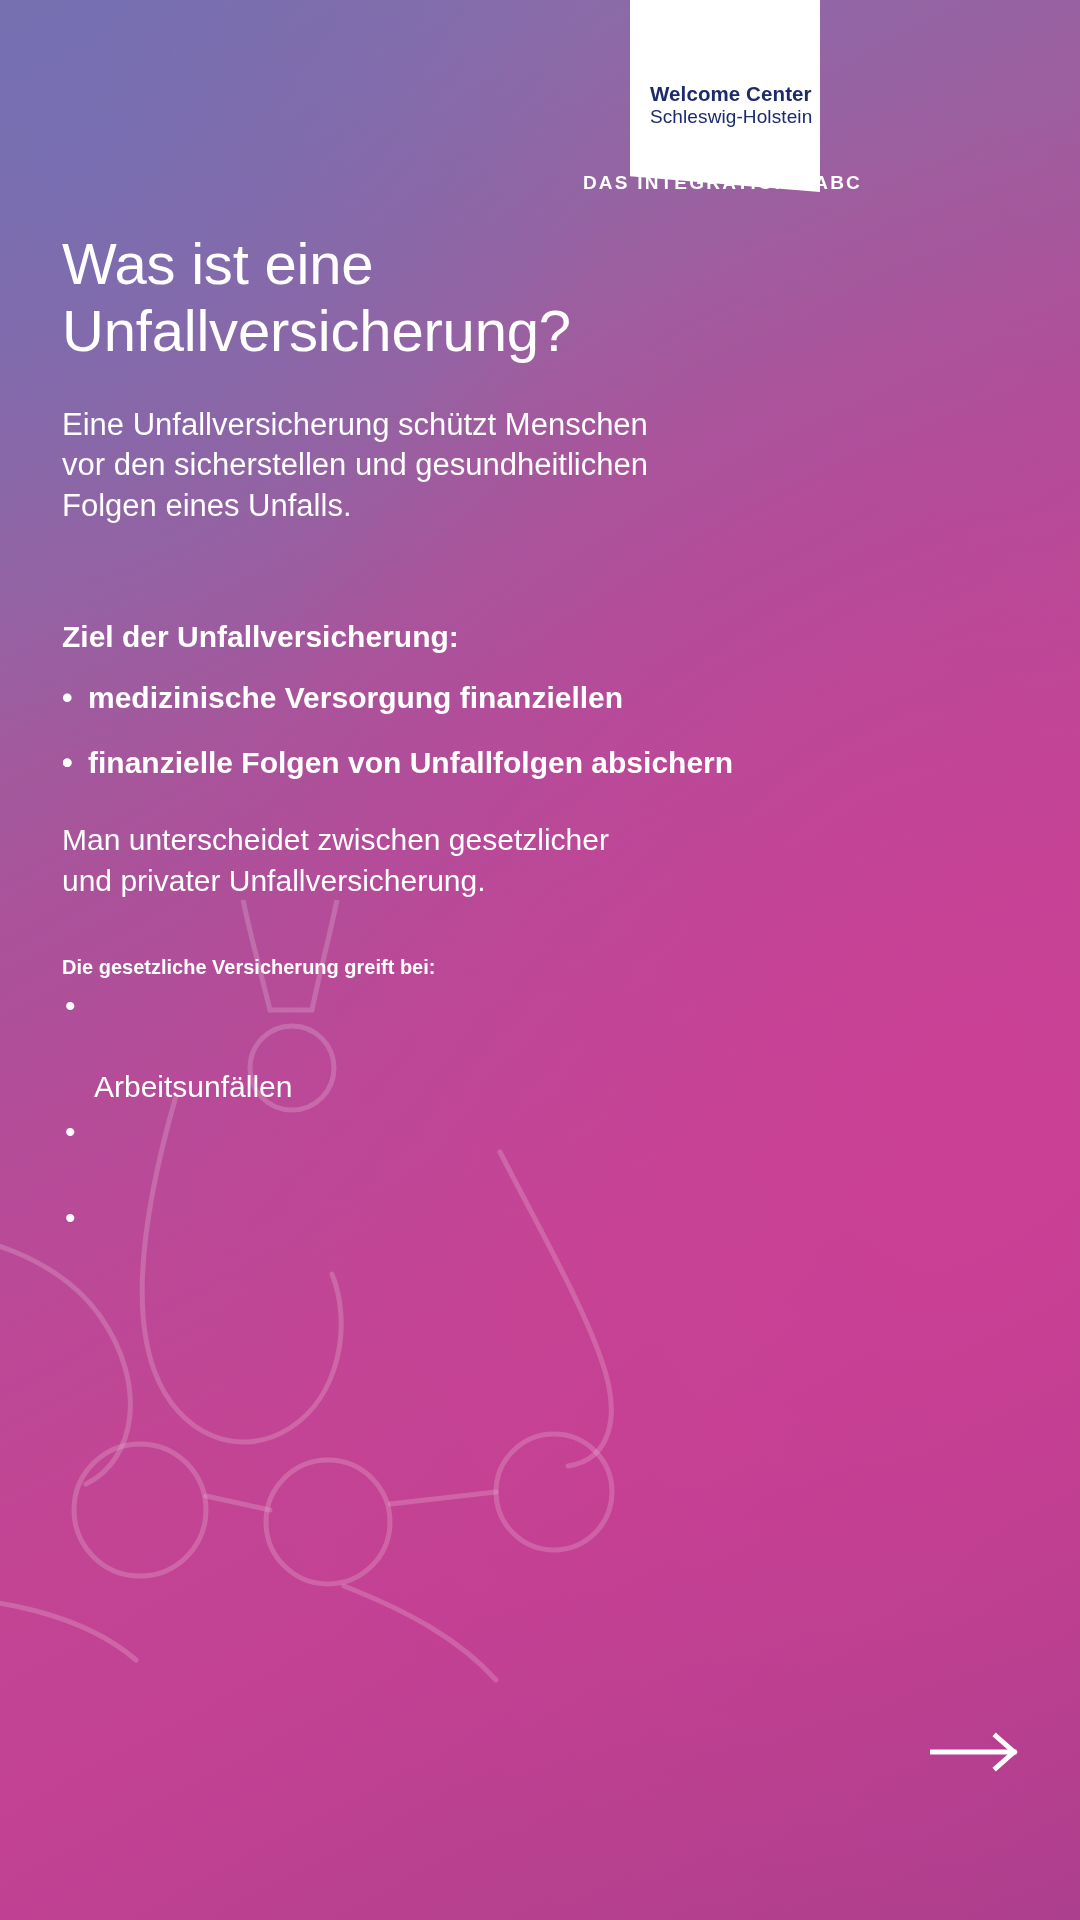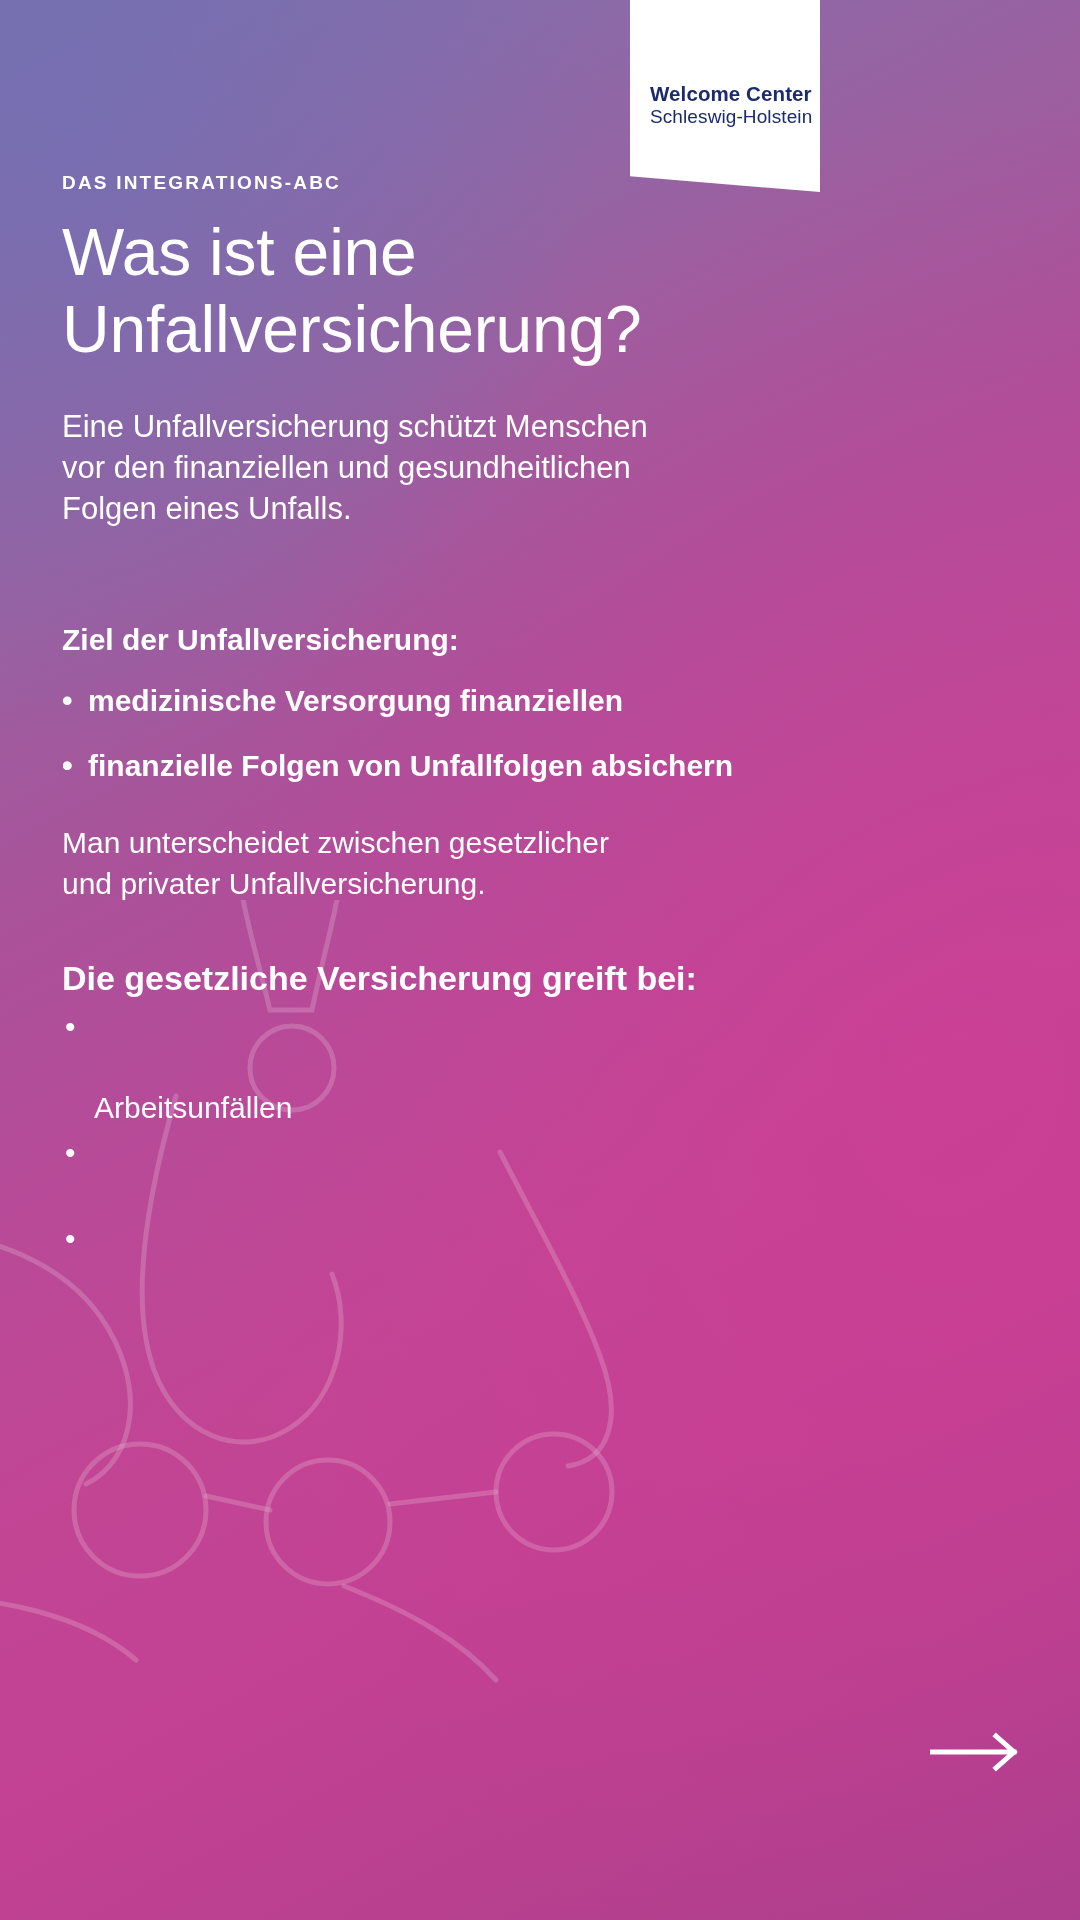--- a/index.html
+++ b/index.html
@@ -101,25 +101,26 @@
     color: #ffffff;
   }
 
   .eyebrow {
     margin-top: 172px;
     font-size: 19px;
     font-weight: 700;
     letter-spacing: 2.2px;
     text-transform: uppercase;
     color: #ffffff;
+    text-align: right;
   }
 
   .headline {
-    margin-top: 20px;
-    font-size: 66px;
+    margin-top: 36px;
+    font-size: 58px;
     font-weight: 300;
     line-height: 1.16;
     letter-spacing: -0.2px;
     color: #ffffff;
     white-space: pre-line;
   }
 
   .intro {
     margin-top: 40px;
     font-size: 31px;
@@ -159,21 +160,21 @@
     margin-top: 38px;
     font-size: 30px;
     font-weight: 300;
     line-height: 1.36;
     color: #ffffff;
     white-space: pre-line;
   }
 
   .legal-title {
     margin-top: 52px;
-    font-size: 34px;
+    font-size: 20px;
     font-weight: 700;
     line-height: 1.3;
     color: #ffffff;
   }
 
   .legal-list {
     margin-top: 6px;
     list-style: none;
   }
   .legal-list li {
@@ -238,21 +239,21 @@
     </div>
   </div>
 
   <div class="content">
     <div class="eyebrow">DAS INTEGRATIONS-ABC</div>
 
     <h1 class="headline">Was ist eine
 Unfallversicherung?</h1>
 
     <p class="intro">Eine Unfallversicherung schützt Menschen
-vor den finanziellen und gesundheitlichen
+vor den sicherstellen und gesundheitlichen
 Folgen eines Unfalls.</p>
 
     <h2 class="goal-title">Ziel der Unfallversicherung:</h2>
 
     <ul class="goal-list">
       <li>
         <span class="bullet">•</span>
         <span>medizinische Versorgung finanziellen</span>
       </li>
       <li>

